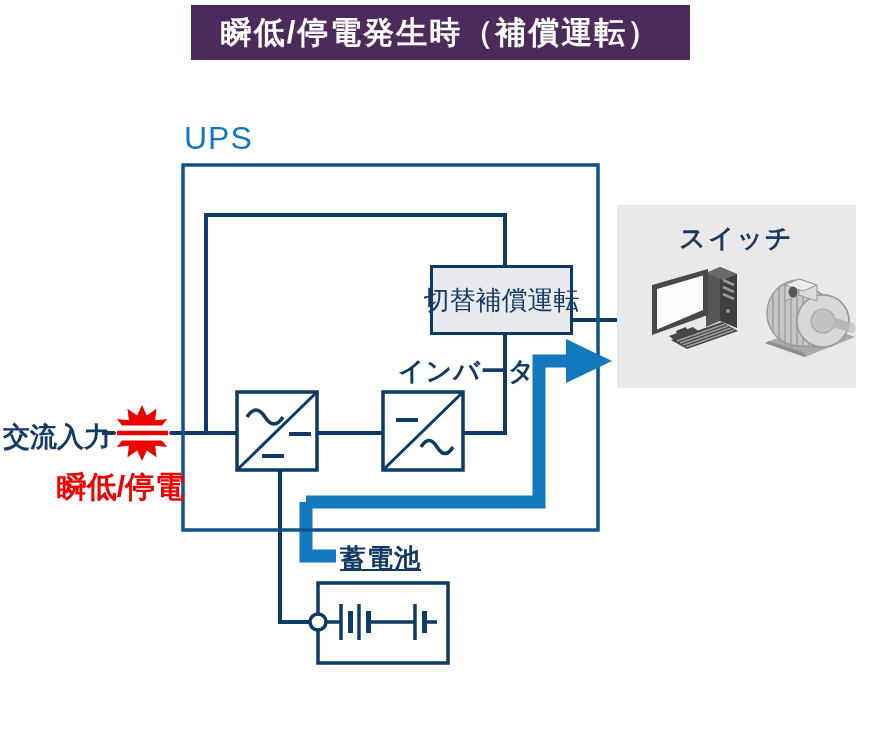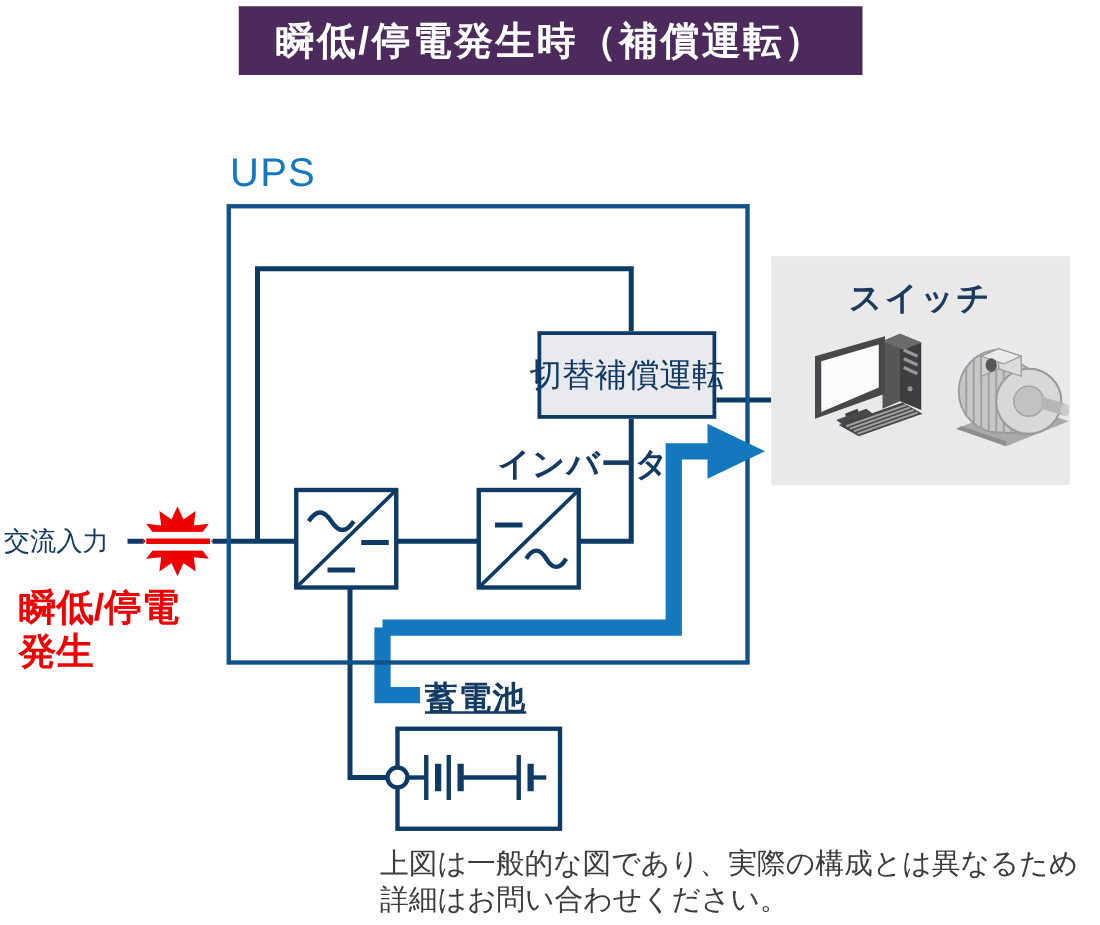--- a/index.html
+++ b/index.html
@@ -13,22 +13,22 @@
   .stage svg.diagram{position:absolute;left:0;top:0;}
   .abs{position:absolute;}
   .title-banner{left:191px;top:5px;width:499px;height:55px;line-height:55px;
     background:var(--c-purple);color:#fff;font-size:31px;font-weight:bold;
     text-align:center;letter-spacing:2px;}
   .ups-label{left:184px;top:120px;font-size:32px;font-weight:normal;color:var(--c-blue);letter-spacing:1px;}
   .comp-label{font-size:26px;font-weight:600;color:var(--c-navytext);letter-spacing:1px;white-space:nowrap;}
   .converter-label{left:204px;top:354px;}
   .inverter-label{left:362px;top:354px;margin-left:36px;}
   .battery-label{left:340px;top:541px;text-decoration:underline;}
-  .ac-label{left:3px;top:419px;font-size:21px;font-weight:400;color:var(--c-navytext);white-space:nowrap;}
-  .fault-label{left:15px;top:469px;width:170px;text-align:left;font-size:30px;font-weight:bold;
+  .ac-label{left:3px;top:419px;font-size:27px;font-weight:700;color:var(--c-navytext);white-space:nowrap;}
+  .fault-label{left:15px;top:469px;width:170px;text-align:right;font-size:30px;font-weight:bold;
     color:var(--c-red);line-height:35px;}
   .fault-label span{display:block;}
   .switch-box{left:430px;top:265px;width:143px;height:70px;box-sizing:border-box;
     background:var(--c-switchfill);border:3px solid var(--c-navy);
     display:flex;flex-direction:row;justify-content:center;align-items:center;
     font-size:26px;color:var(--c-navytext);line-height:31px;font-weight:500;}
   .switch-box span{display:block;white-space:nowrap;}
   .load-box{left:617px;top:205px;width:239px;height:183px;background:var(--c-loadfill);}
   .load-title{position:absolute;left:0;top:16px;width:100%;text-align:center;
     font-size:26px;font-weight:600;color:#1A3A5E;letter-spacing:2px;}
@@ -102,21 +102,20 @@
   <div class="abs ups-label">UPS</div>
   <div class="abs comp-label inverter-label">インバータ</div>
   <div class="abs switch-box">
     <span>切替</span>
     <span>補償運転</span>
   </div>
   <div class="abs comp-label battery-label">蓄電池</div>
   <div class="abs ac-label">交流入力</div>
   <div class="abs fault-label">
     <span>瞬低/停電</span>
-    <span>発生</span>
   </div>
 
   <div class="abs load-box">
     <div class="load-title">スイッチ</div>
 
     <svg class="icon-svg" style="left:33px;top:58px;" width="92" height="102" viewBox="0 0 92 102">
       <polygon points="56,10 70,4 70,58 56,64" fill="#565658"></polygon>
       <polygon points="70,4 87,11 87,65 70,58" fill="#3E3E40"></polygon>
       <polygon points="56,10 70,4 87,11 73,17" fill="#6B6B6D"></polygon>
       <g stroke="#98989A" stroke-width="2.5">
@@ -155,17 +154,13 @@
       <ellipse cx="60" cy="46" rx="12" ry="12" fill="#C2C2C4" stroke="#A5A5A7" stroke-width="1.2"></ellipse>
       <polygon points="70,42 89,48 89,58 70,52" fill="#B6B6B8"></polygon>
       <ellipse cx="89" cy="53" rx="3.5" ry="5" fill="#CBCBCD"></ellipse>
       <polygon points="22,10 36,4 36,20 22,26" fill="#CFCFD1" stroke="#9A9A9C" stroke-width="1"></polygon>
       <polygon points="36,4 54,10 54,26 36,20" fill="#DCDCDE" stroke="#9A9A9C" stroke-width="1"></polygon>
       <polygon points="22,10 36,4 54,10 40,16" fill="#EBEBED" stroke="#9A9A9C" stroke-width="1"></polygon>
       <ellipse cx="30" cy="17" rx="4.5" ry="5.5" fill="#58585A"></ellipse>
     </svg>
   </div>
 
-  <div class="abs note">
-    <span>上図は一般的な図であり、実際の構成とは異なるため</span>
-    <span>詳細はお問い合わせください。</span>
-  </div>
 </div>
 
 </body></html>

